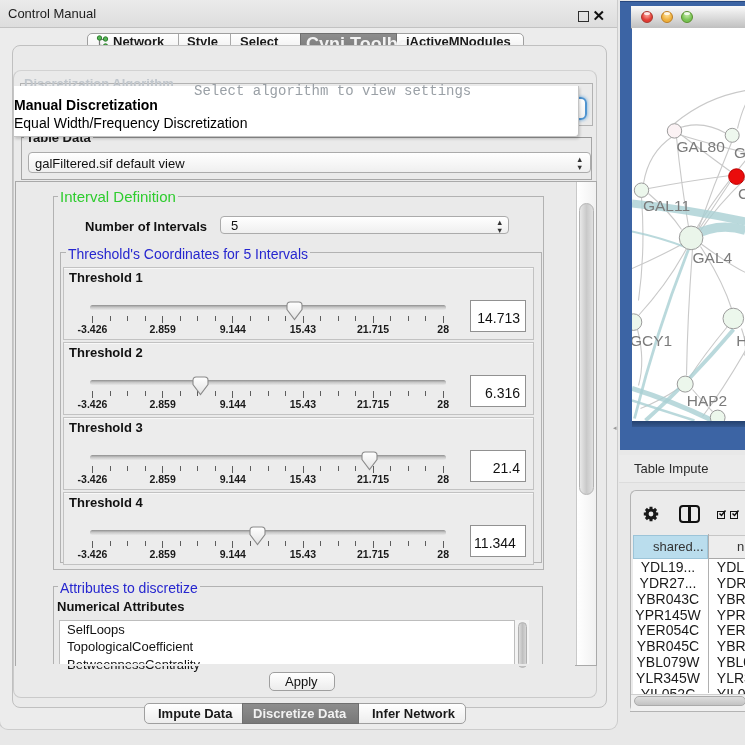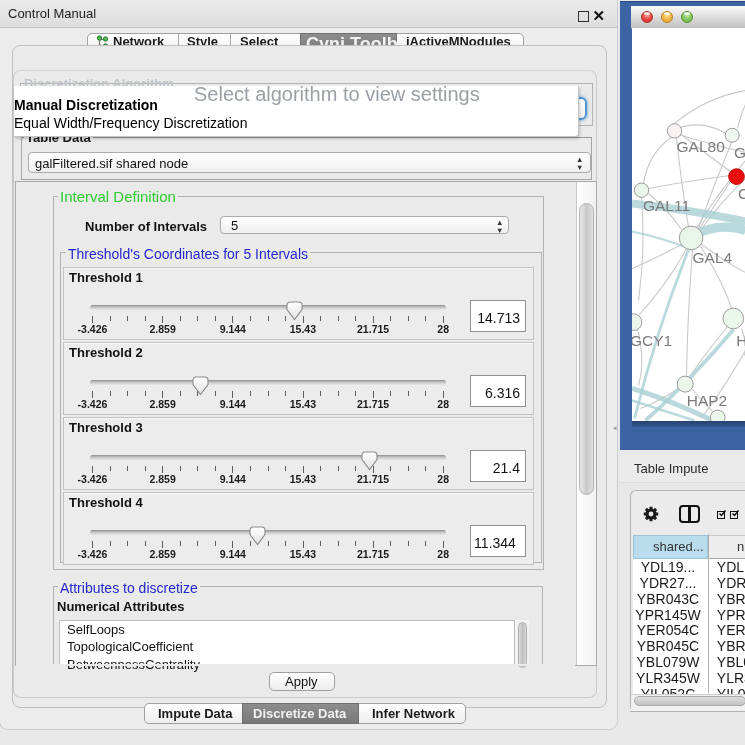--- a/index.html
+++ b/index.html
@@ -53,33 +53,33 @@
 <div class="t" style="left:24px;top:76.5px;font-size:13px;font-weight:bold;color:#c0c6cc;">Discretization Algorithm</div>
 
 <div class="abs" style="left:30px;top:97px;width:557px;height:23px;background:linear-gradient(#ffffff,#f0f0f0);border:2.5px solid #4f94d0;border-radius:6px;box-sizing:border-box;box-shadow:0 0 3px 1px rgba(90,160,220,.55);"></div>
 
 <div class="t" style="left:572px;top:101px;font-size:8px;color:#555;">▲</div>
 
 <div class="t" style="left:572px;top:110px;font-size:8px;color:#555;">▼</div>
 
 <div class="abs" style="left:14px;top:86px;width:564px;height:50px;background:#ffffff;border-right:1px solid #c4c4c4;border-bottom:1px solid #c4c4c4;border-bottom-right-radius:4px;box-shadow:1px 2px 3px rgba(0,0,0,0.18);z-index:6;"></div>
 
-<div class="t" style="left:194px;top:84.2px;font-size:20px;color:#9aa0a6;z-index:7;">Select algorithm to view settings</div>
+<div class="t" style="left:194px;top:84.2px;font-size:14px;color:#9aa0a6;z-index:7;font-family:Liberation Mono, monospace;">Select algorithm to view settings</div>
 
 <div class="t" style="left:14px;top:97.6px;font-size:14px;font-weight:bold;color:#000;z-index:7;">Manual Discretization</div>
 
 <div class="t" style="left:14px;top:115.6px;font-size:14px;color:#000;z-index:7;">Equal Width/Frequency Discretization</div>
 
 <div class="abs" style="left:21px;top:137px;width:571px;height:43px;border:1px solid #a6a6a6;border-top-color:#979797;box-sizing:border-box;"></div>
 
 <div class="t" style="left:24px;top:131px;font-size:13px;font-weight:bold;color:#1a1a1a;background:#eaeaea;padding:0 2px;text-align:center;">Table Data</div>
 
 <div class="abs" style="left:28px;top:152px;width:563px;height:21px;background:linear-gradient(#ffffff,#efefef);border:1px solid #ababab;border-radius:4px;box-sizing:border-box;"></div>
 
-<div class="t" style="left:35px;top:157px;font-size:13px;color:#111;">galFiltered.sif shared node</div>
+<div class="t" style="left:35px;top:157px;font-size:13px;color:#111;">galFiltered.sif default view</div>
 
 <div class="t" style="left:576px;top:156px;font-size:7.5px;color:#333;">▲</div>
 
 <div class="t" style="left:576px;top:164px;font-size:7.5px;color:#333;">▼</div>
 
 <div class="abs" style="left:15px;top:181px;width:582px;height:485px;background:#eaeaea;border:1px solid #a9a9a9;box-sizing:border-box;"></div>
 
 <div class="abs" style="left:576px;top:182px;width:20px;height:483px;background:linear-gradient(90deg,#ffffff,#f1f1f1);border-left:1px solid #c9c9c9;box-sizing:border-box;"></div>
 
 <div class="abs" style="left:578.5px;top:203px;width:15px;height:292px;background:linear-gradient(90deg,#e8e8e8,#c9c9c9 50%,#e0e0e0);border:1px solid #b3b3b3;border-radius:8px;box-sizing:border-box;"></div>

